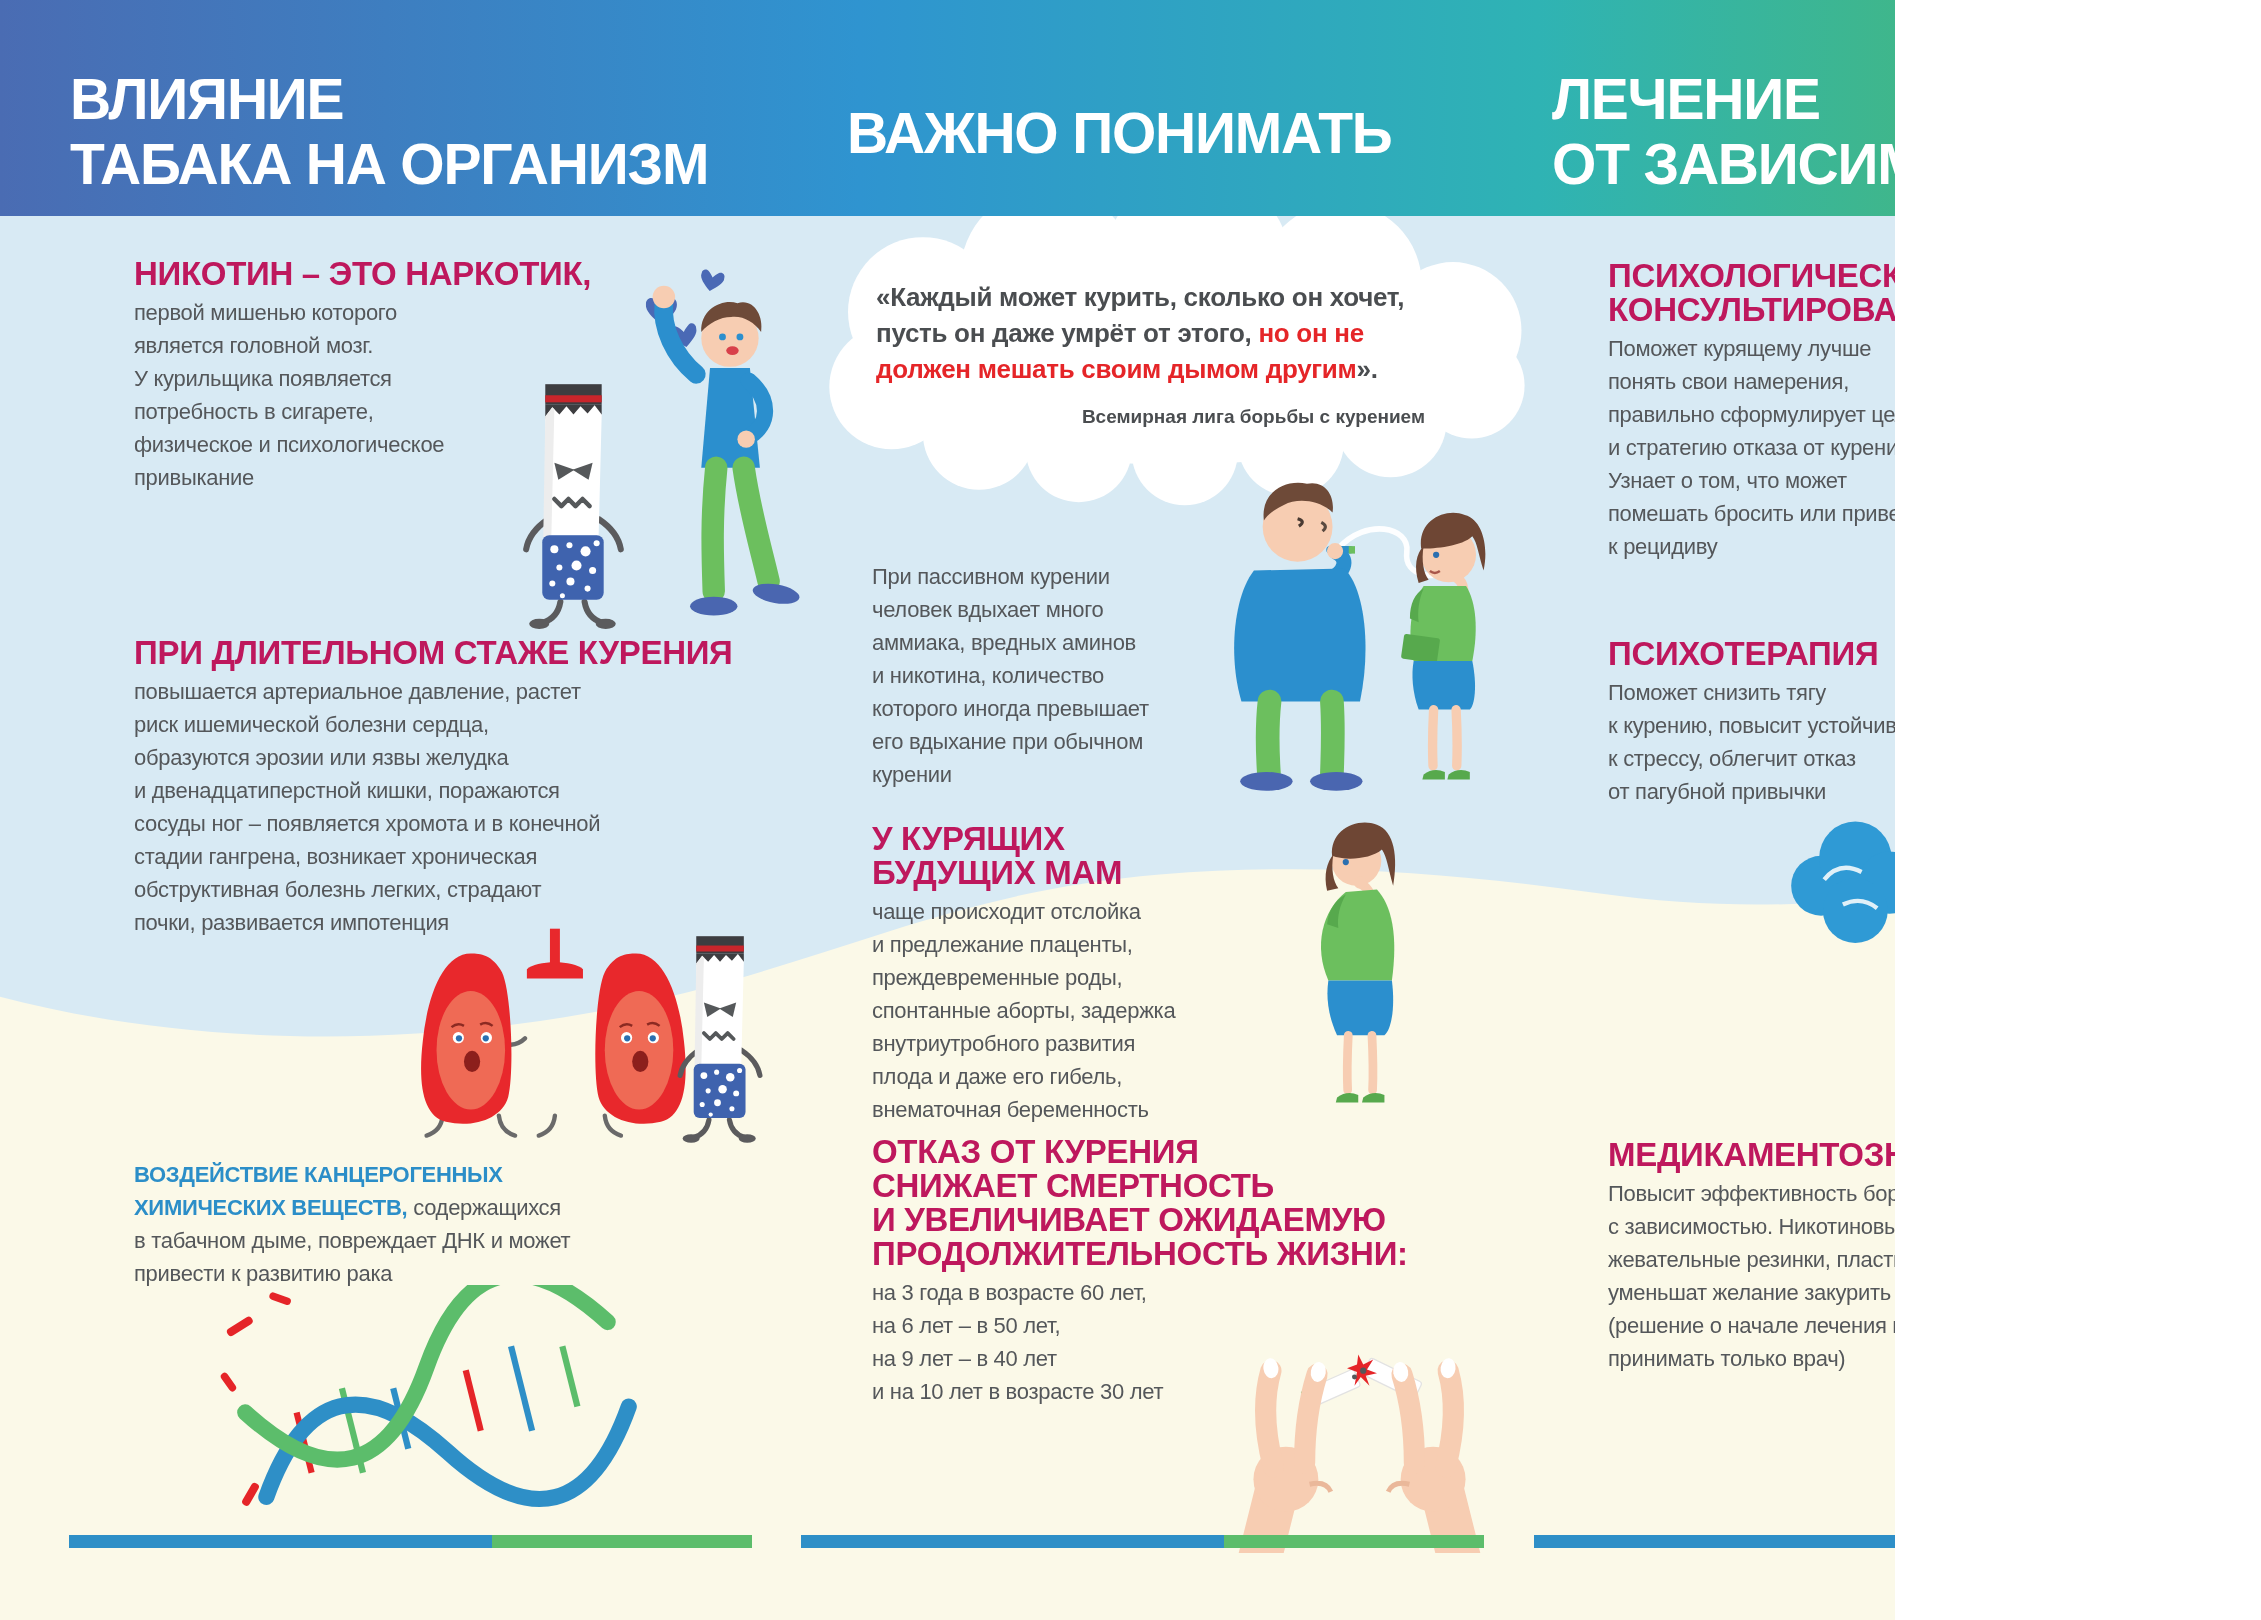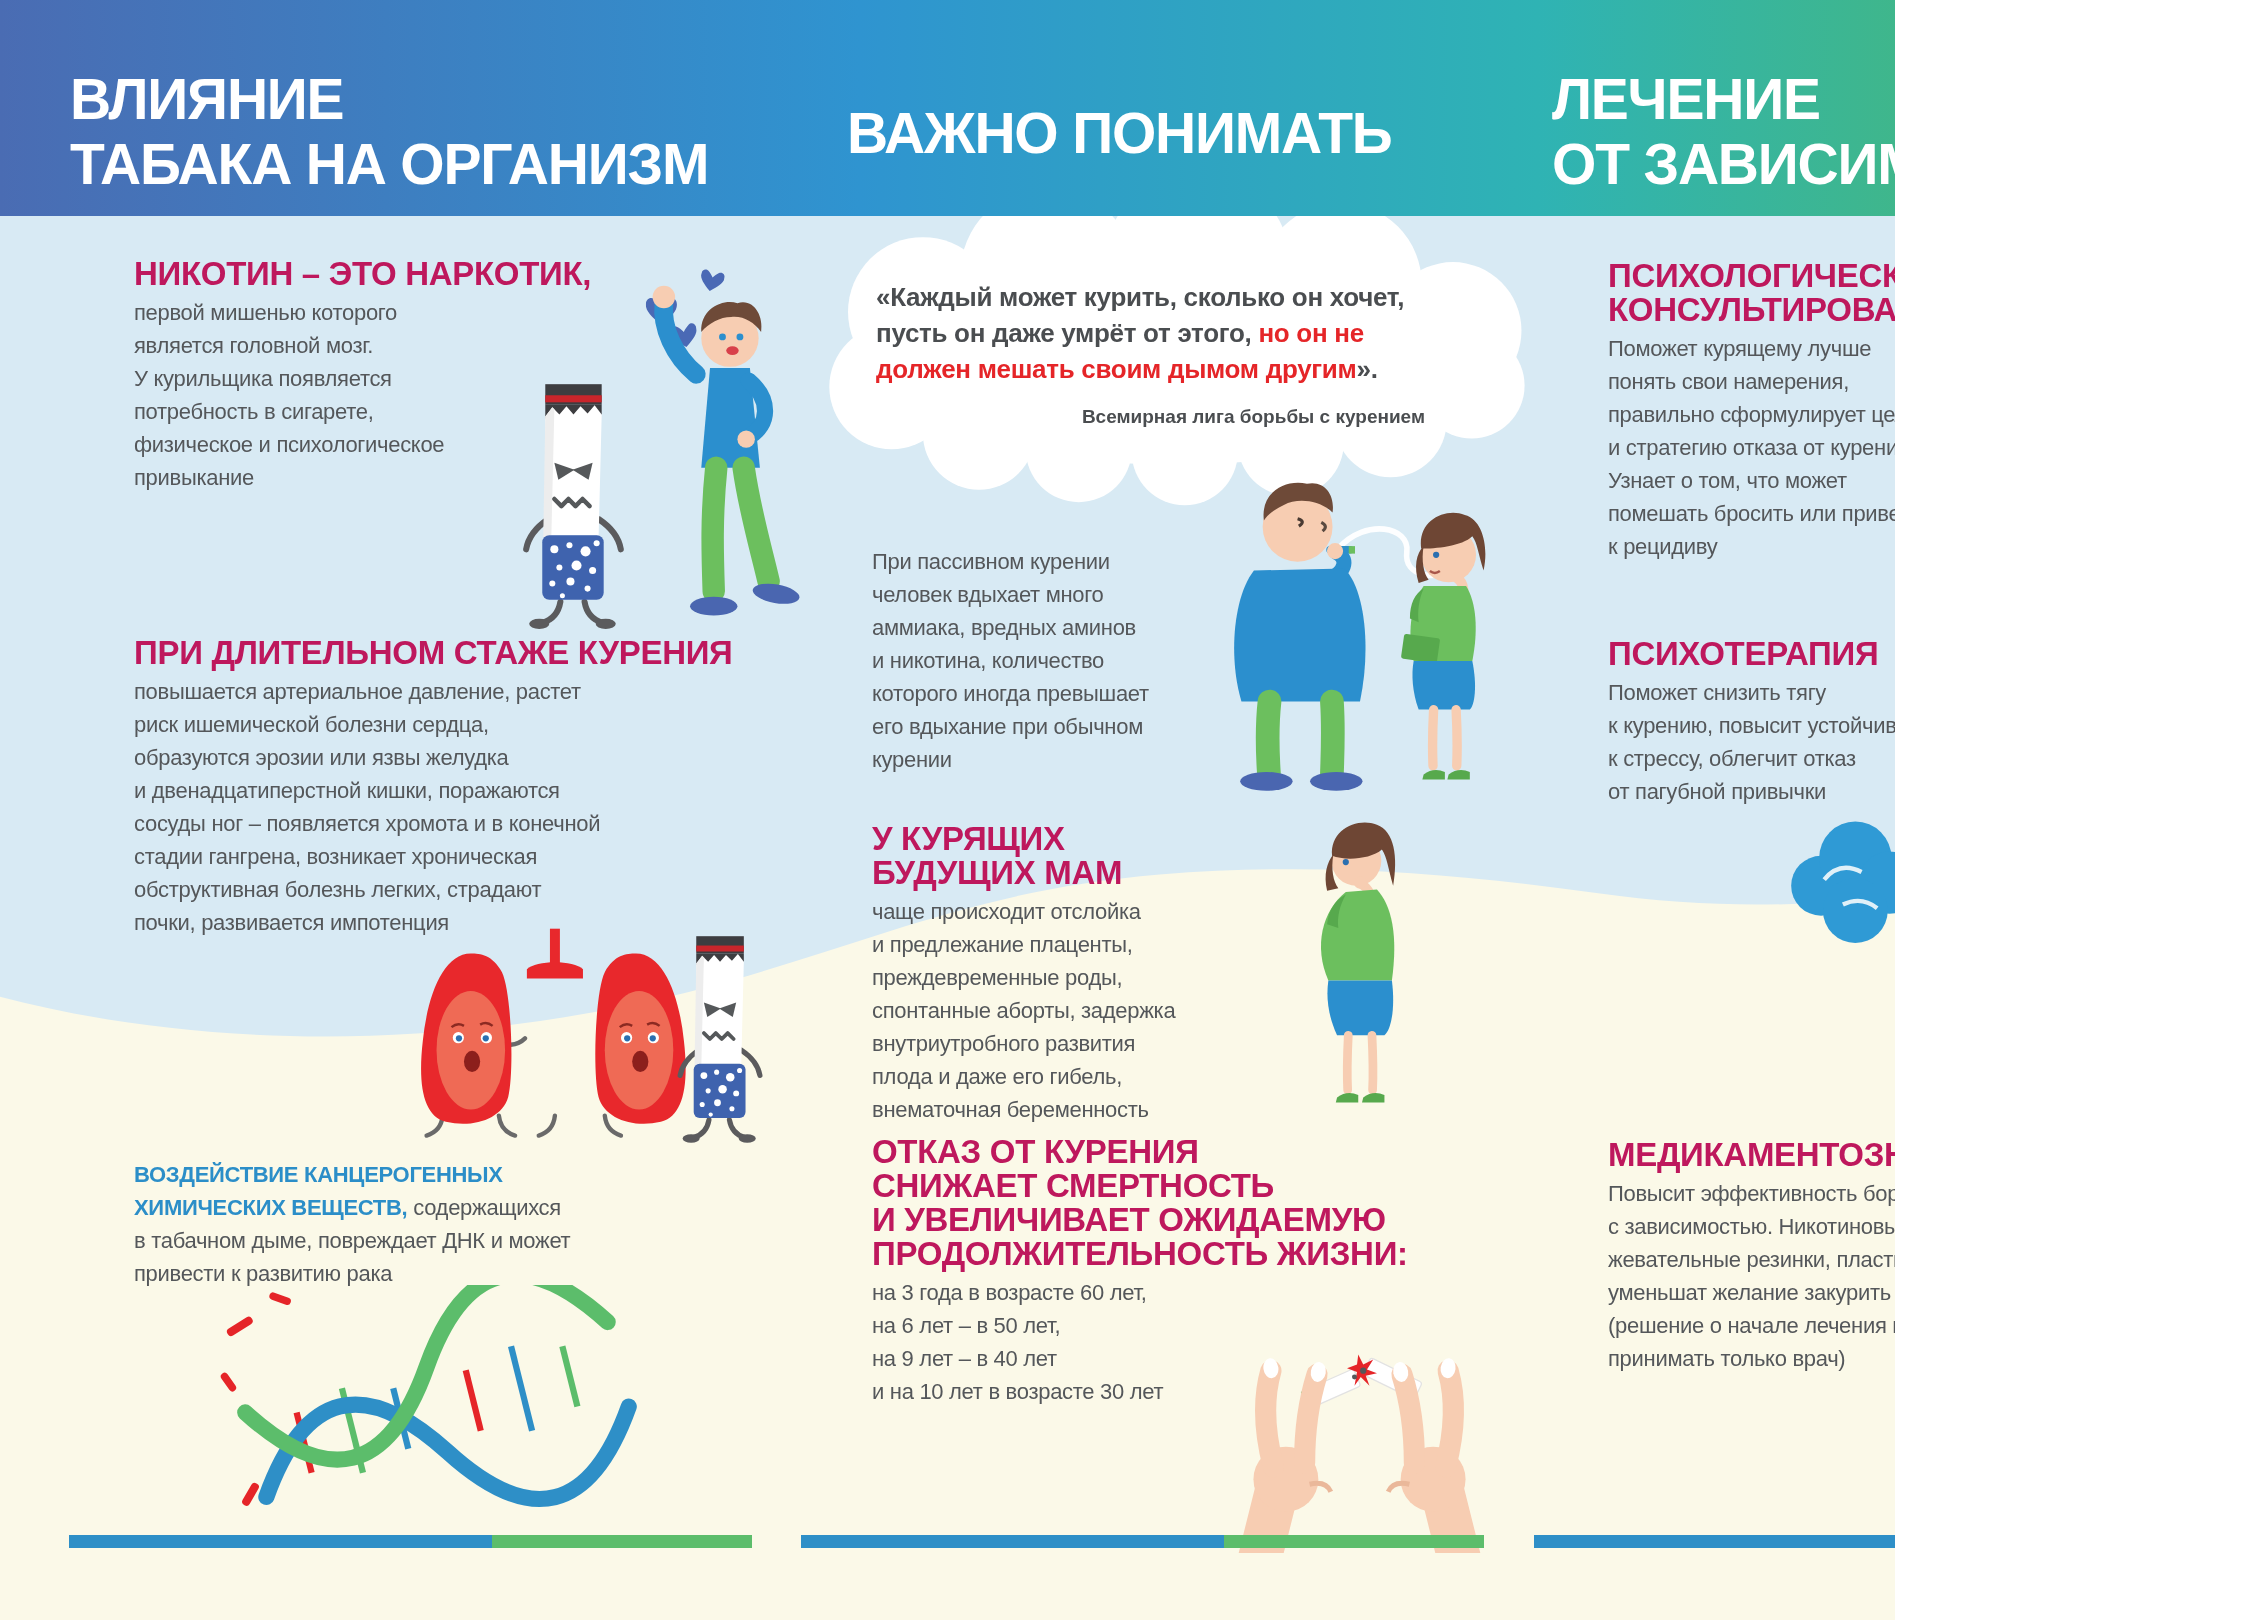--- a/index.html
+++ b/index.html
@@ -121,21 +121,21 @@
 в табачном дыме, повреждает ДНК и может
 привести к развитию рака</span></div>
   </div>
 
   <div class="quote" style="left:876px;top:279px"><span>«Каждый может курить, сколько он хочет,
 пусть он даже умрёт от этого, </span><span class="red">но он не
 должен мешать своим дымом другим</span><span>».</span></div>
   <div class="attrib" style="left:876px;top:404px;width:549px">Всемирная лига борьбы с курением</div>
 
   <div class="blk" style="left:872px;top:544px">
-    <div class="b" style="margin-top:1px">При пассивном курении
+    <div class="b" style="margin-top:16px">При пассивном курении
 человек вдыхает много
 аммиака, вредных аминов
 и никотина, количество
 которого иногда превышает
 его вдыхание при обычном
 курении</div>
   </div>
 
   <div class="blk" style="left:872px;top:822px">
     <div class="h">У КУРЯЩИХ

